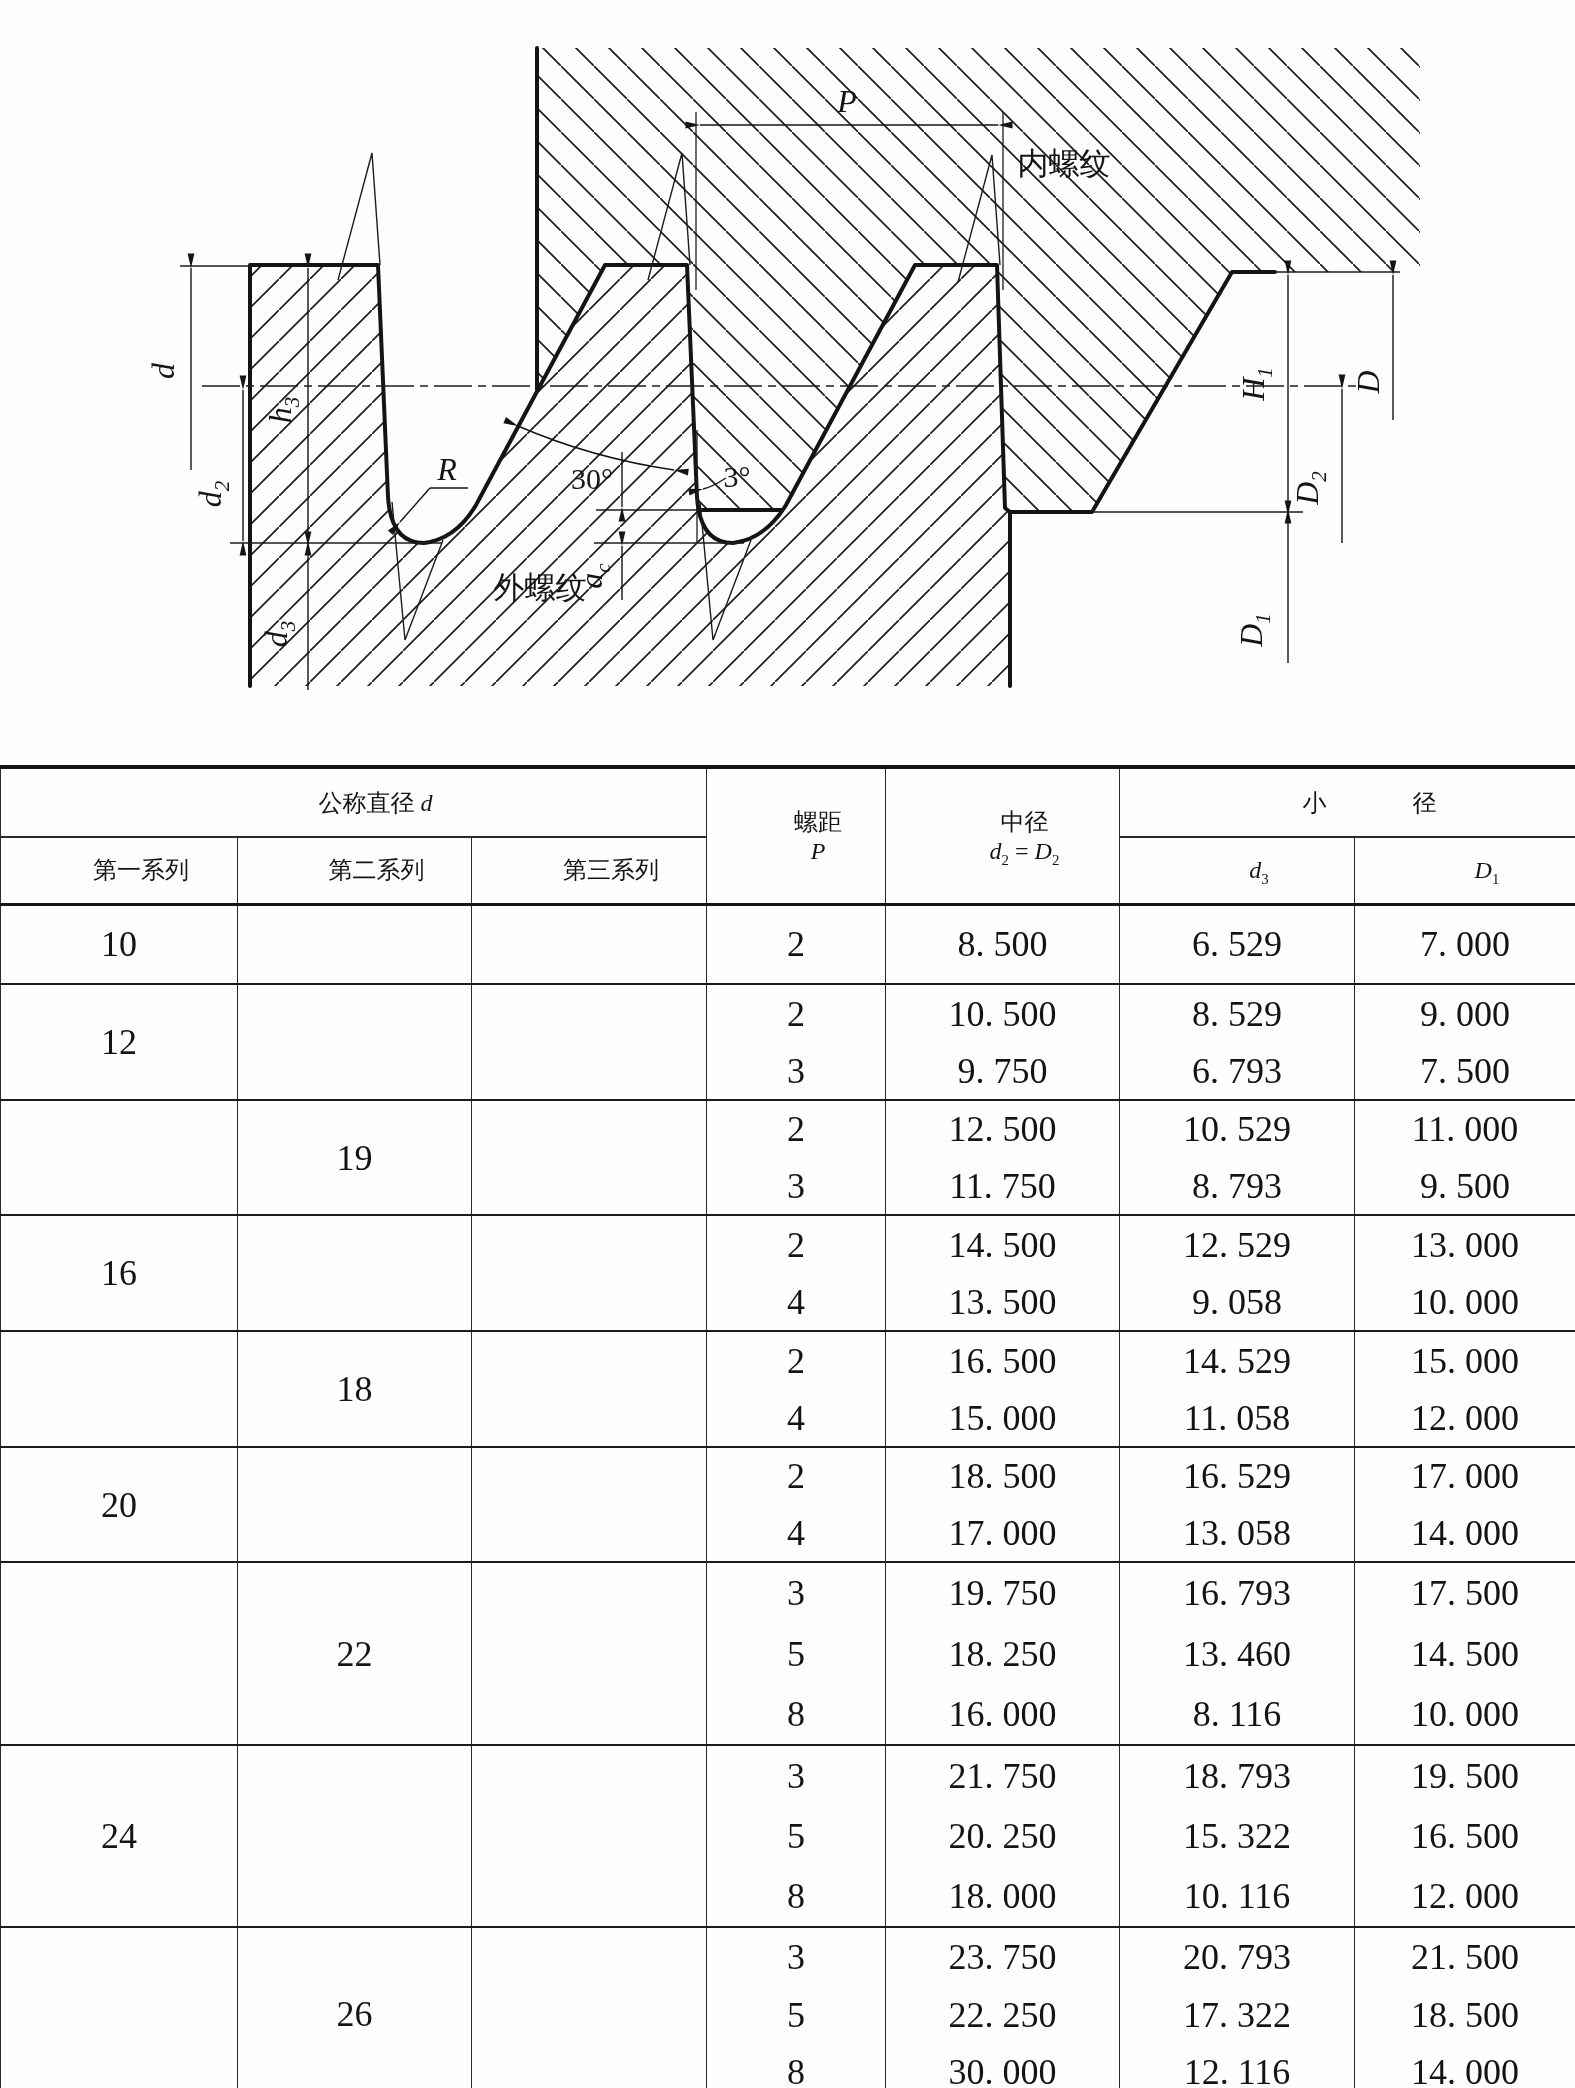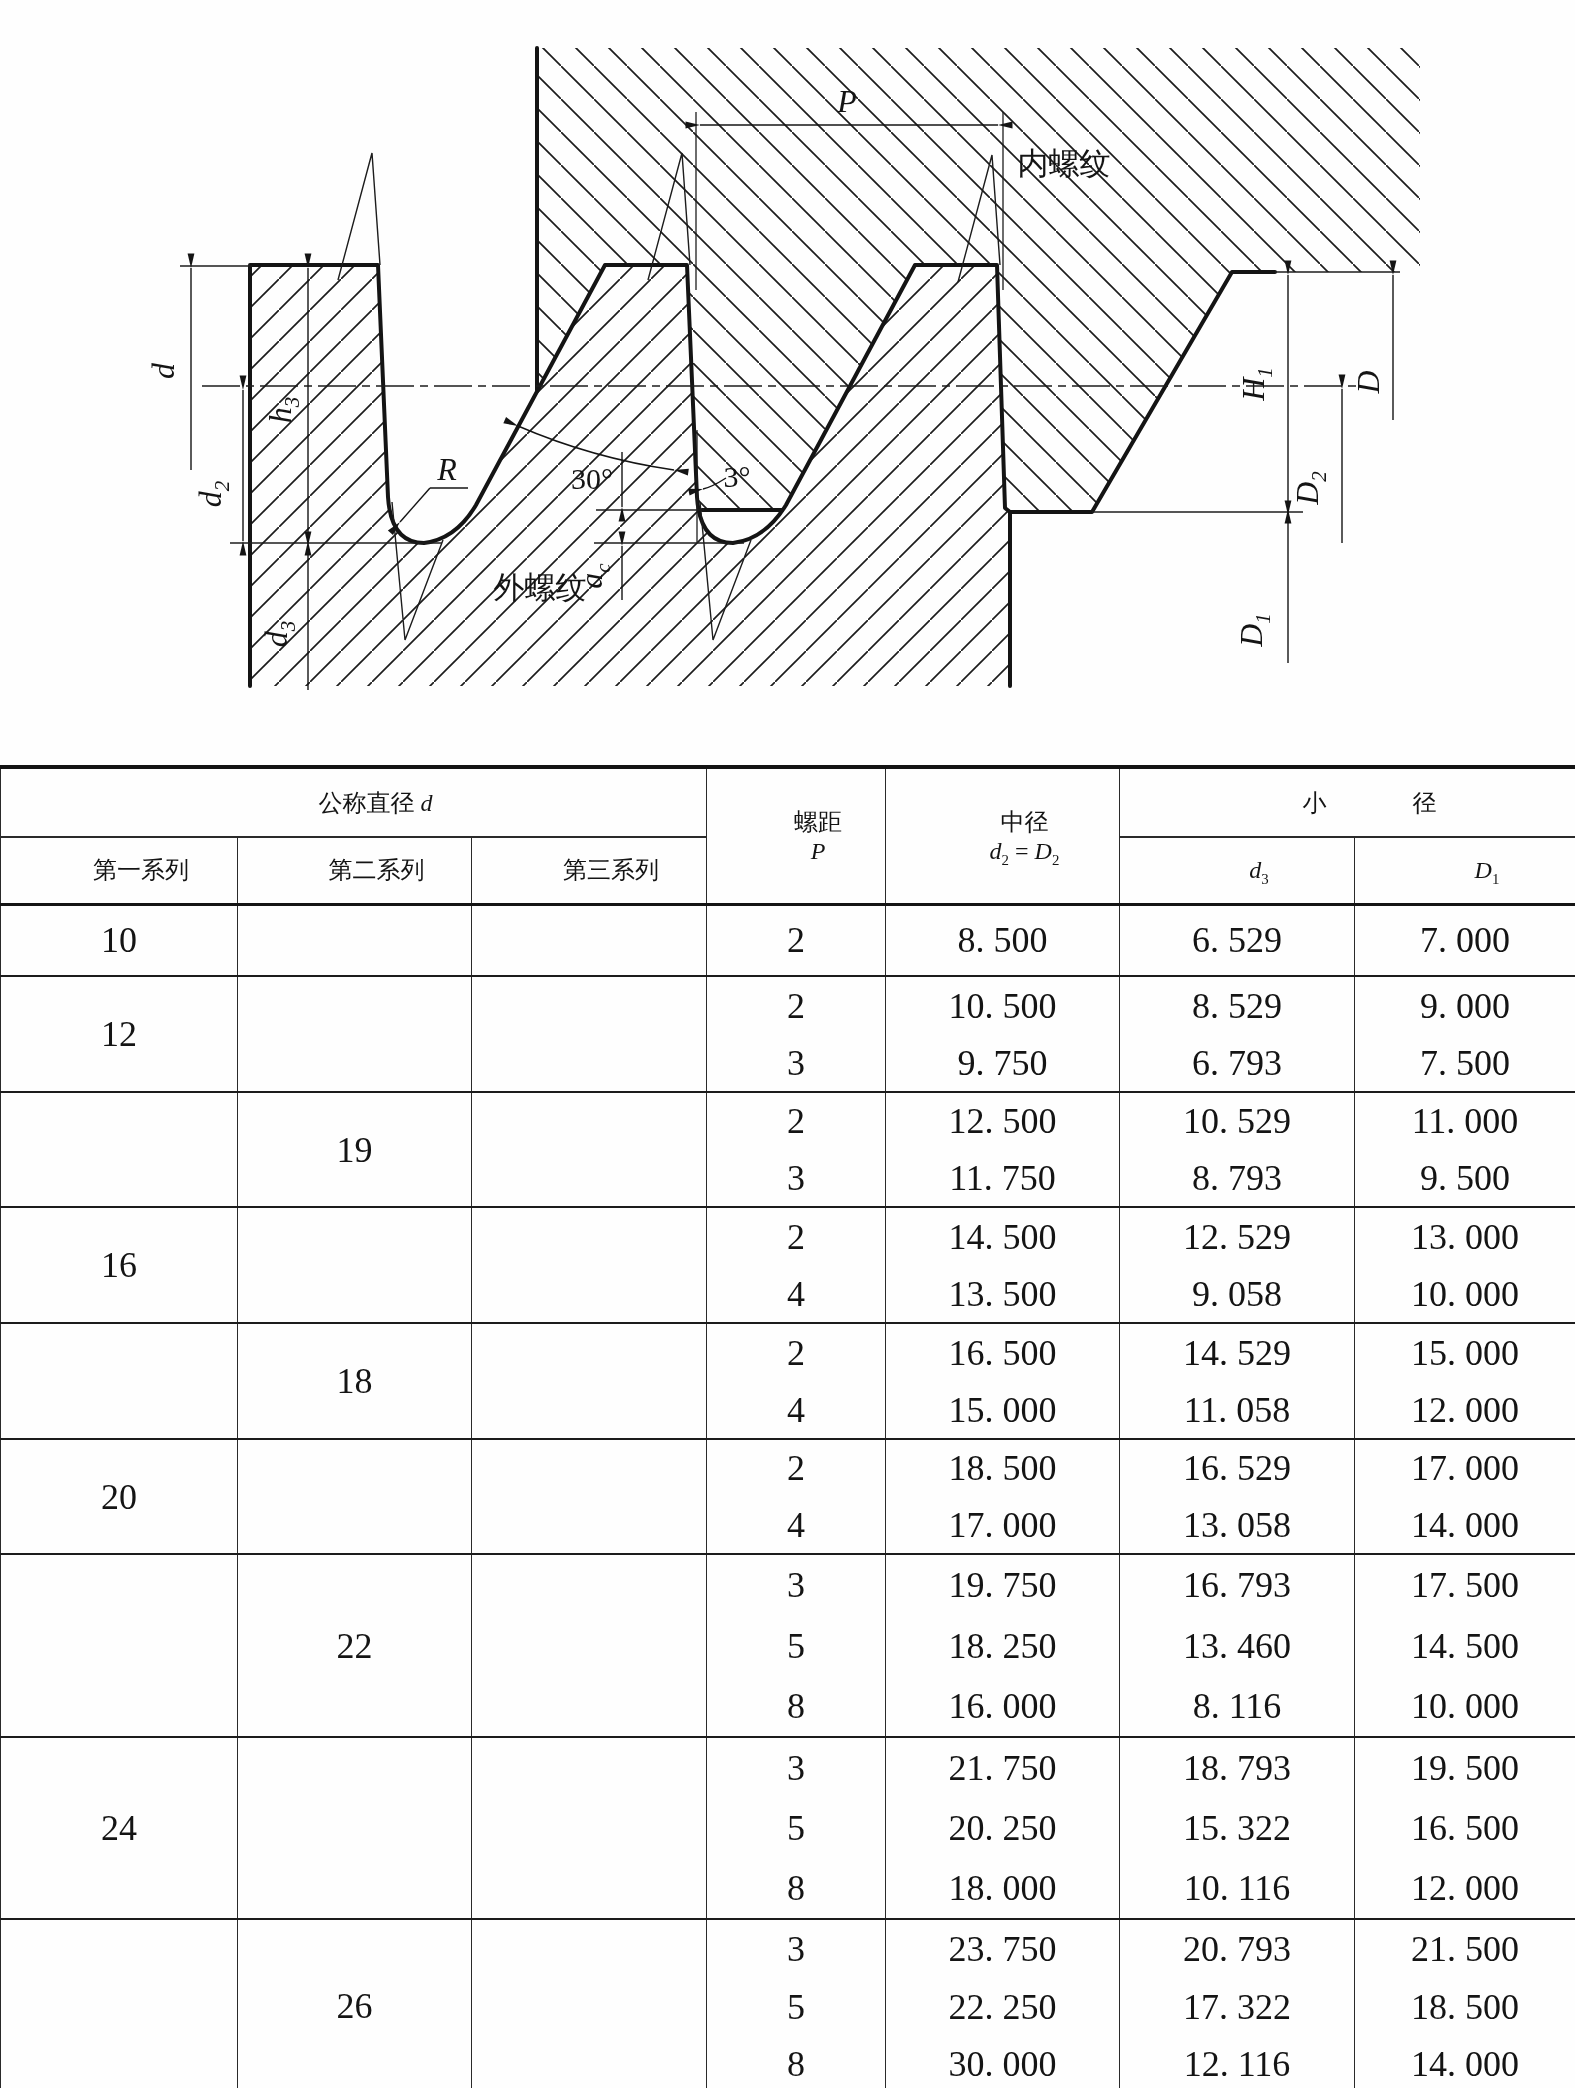--- a/index.html
+++ b/index.html
@@ -174,21 +174,21 @@
         </tr>
         <tr class="r2">
           <th>第一系列</th>
           <th>第二系列</th>
           <th>第三系列</th>
           <th><span class="sym">d</span><sub>3</sub></th>
           <th><span class="sym">D</span><sub>1</sub></th>
         </tr>
       </thead>
       <tbody>
-          <tr style="height: 72px;">
+          <tr style="height: 80px;">
             <td rowspan="1">10</td>
             <td rowspan="1"></td>
             <td rowspan="1"></td>
             <td>2</td>
             <td>8. 500</td>
             <td>6. 529</td>
             <td>7. 000</td>
           </tr>
           <tr class="gt" style="height: 58px;">
             <td rowspan="2">12</td>

